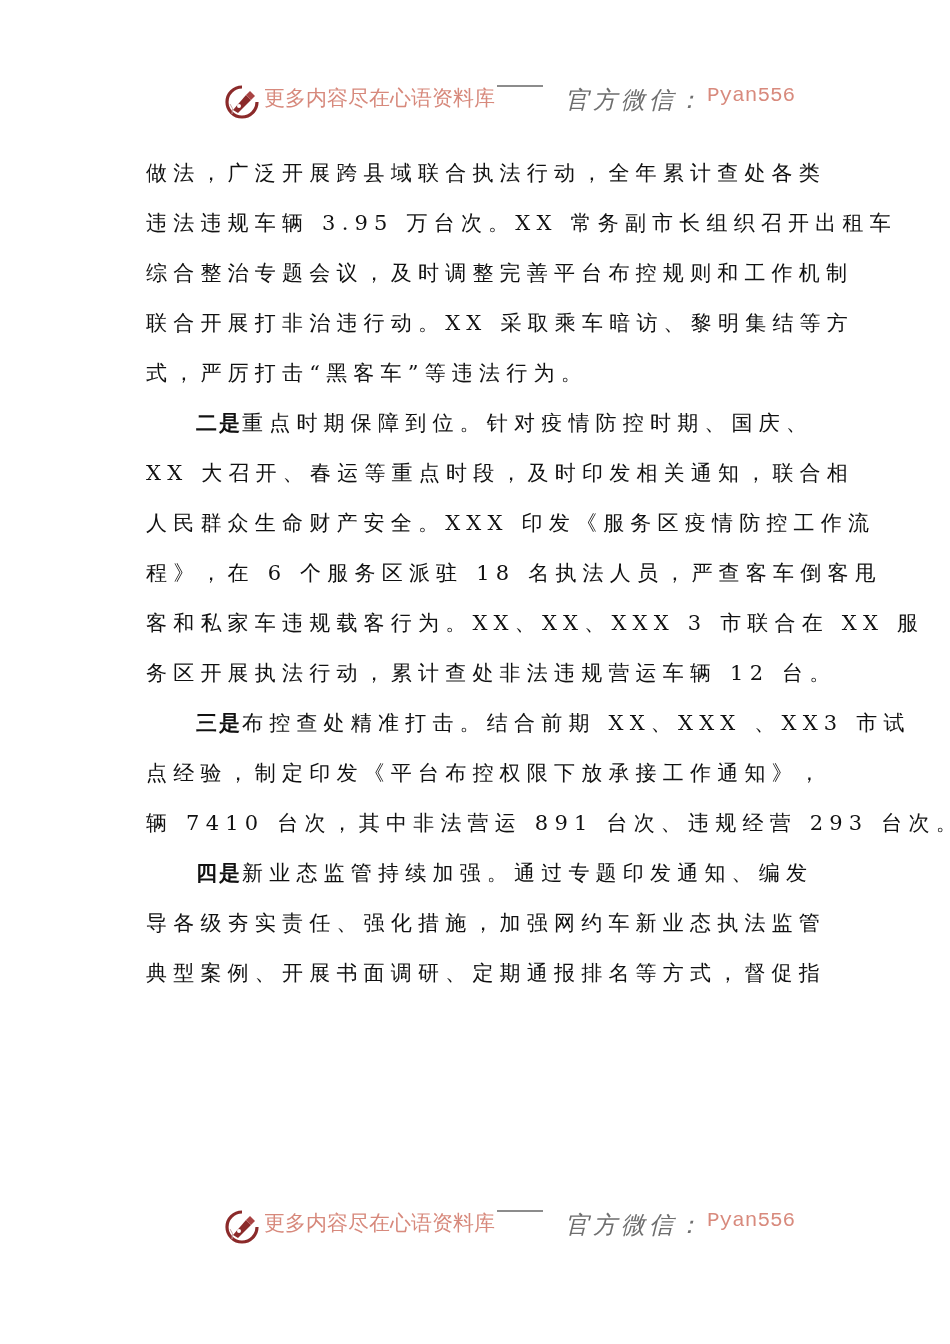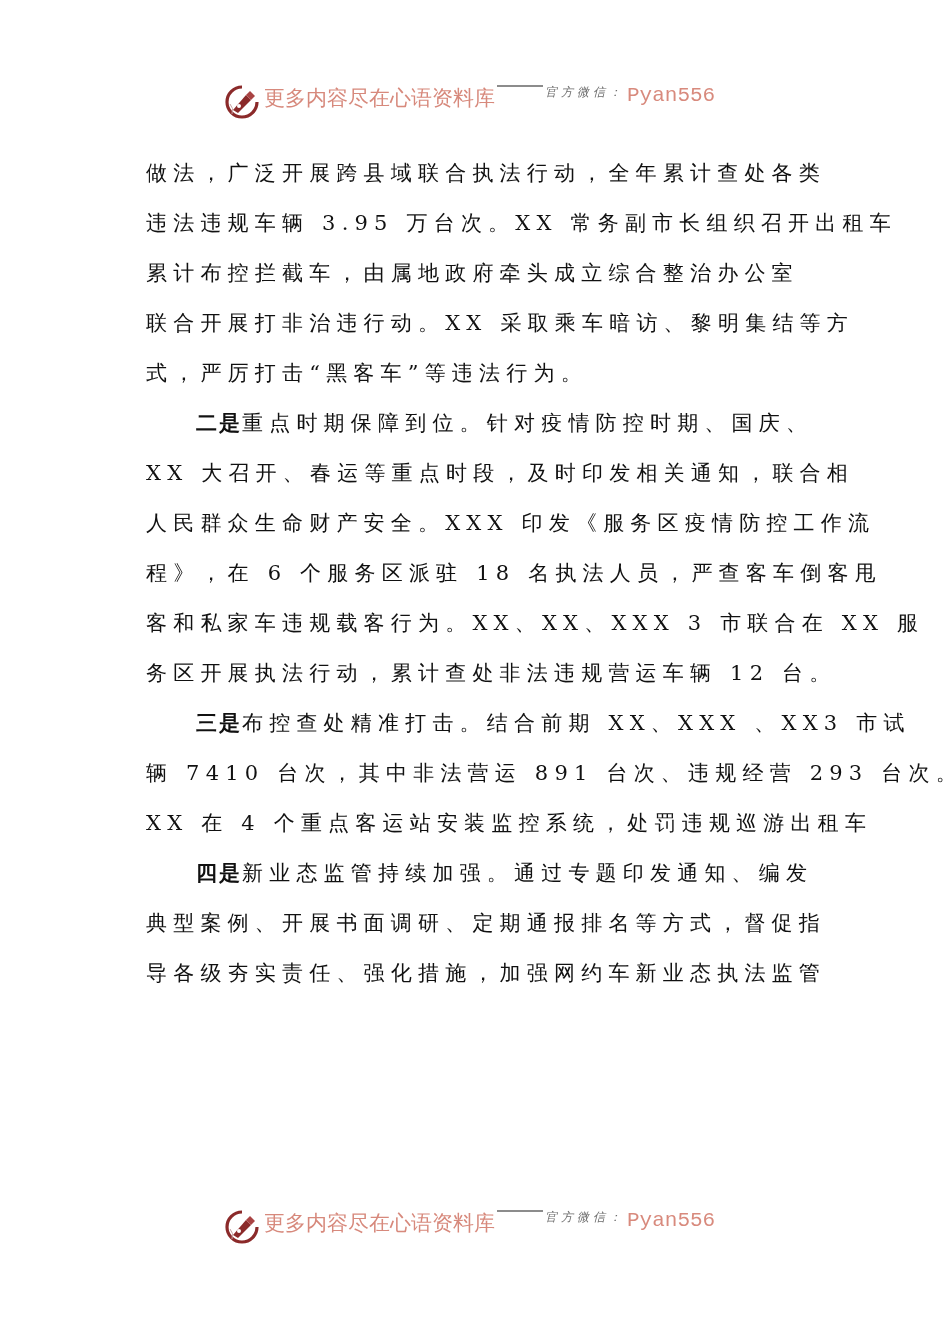--- a/index.html
+++ b/index.html
@@ -41,24 +41,25 @@
       display: inline-block;
       width: 46px;
       height: 1.5px;
       background: #8c8c8c;
       margin: 0 2px;
       position: relative;
       top: 1px;
     }
     .banner .wechat {
       font-family: Liberation Sans, sans-serif;
-      font-size: 12px;
+      font-size: 24px;
       color: #6e6e6e;
       letter-spacing: 4px;
       font-style: italic;
+      margin-left: 20px;
     }
     .banner .account {
       font-family: Liberation Mono, monospace;
       font-size: 21px;
       color: #d88a7d;
       margin-left: 2px;
     }
 
     .content {
       position: absolute;
@@ -93,35 +94,35 @@
   </svg>
   <span class="brand">更多内容尽在心语资料库</span>
   <span class="dash"></span>
   <span class="wechat">官方微信：</span>
   <span class="account">Pyan556</span>
 </div>
 
 <div class="content">
   <div class="line"><span>做法，广泛开展跨县域联合执法行动，全年累计查处各类</span></div>
   <div class="line"><span>违法违规车辆 3.95 万台次。XX 常务副市长组织召开出租车</span></div>
-  <div class="line"><span>累计布控拦截车，由属地政府牵头成立综合整治办公室</span></div>
+  <div class="line"><span>综合整治专题会议，及时调整完善平台布控规则和工作机制</span></div>
   <div class="line"><span>联合开展打非治违行动。XX 采取乘车暗访、黎明集结等方</span></div>
   <div class="line"><span>式，严厉打击“黑客车”等违法行为。</span></div>
   <div class="line indent"><span class="lead">二是</span><span>重点时期保障到位。针对疫情防控时期、国庆、</span></div>
   <div class="line"><span>XX 大召开、春运等重点时段，及时印发相关通知，联合相</span></div>
   <div class="line"><span>人民群众生命财产安全。XXX 印发《服务区疫情防控工作流</span></div>
   <div class="line"><span>程》，在 6 个服务区派驻 18 名执法人员，严查客车倒客甩</span></div>
   <div class="line"><span>客和私家车违规载客行为。XX、XX、XXX 3 市联合在 XX 服</span></div>
   <div class="line"><span>务区开展执法行动，累计查处非法违规营运车辆 12 台。</span></div>
   <div class="line indent"><span class="lead">三是</span><span>布控查处精准打击。结合前期 XX、XXX 、XX3 市试</span></div>
+  <div class="line"><span>点经验，制定印发《平台布控权限下放承接工作通知》，</span></div>
   <div class="line"><span>辆 7410 台次，其中非法营运 891 台次、违规经营 293 台次。</span></div>
-  <div class="line"><span>XX 在 4 个重点客运站安装监控系统，处罚违规巡游出租车</span></div>
   <div class="line indent"><span class="lead">四是</span><span>新业态监管持续加强。通过专题印发通知、编发</span></div>
+  <div class="line"><span>导各级夯实责任、强化措施，加强网约车新业态执法监管</span></div>
   <div class="line"><span>典型案例、开展书面调研、定期通报排名等方式，督促指</span></div>
-  <div class="line"><span>导各级夯实责任、强化措施，加强网约车新业态执法监管</span></div>
 </div>
 
 <div class="banner bottom">
   <svg class="logo" viewBox="0 0 36 36">
     <path d="M18 3 A15 15 0 1 0 33 18" fill="none" stroke="#8b2a2a" stroke-width="3.2"></path>
     <path d="M9 26 L22 11 L27 16 L14 29 Z" fill="#8b2a2a"></path>
     <path d="M22 11 L26 7 L31 12 L27 16 Z" fill="#a94343"></path>
     <circle cx="15" cy="22" r="2" fill="#ffffff"></circle>
     <path d="M6 20 Q10 24 8 30" fill="none" stroke="#c9a3a3" stroke-width="1"></path>
   </svg>

